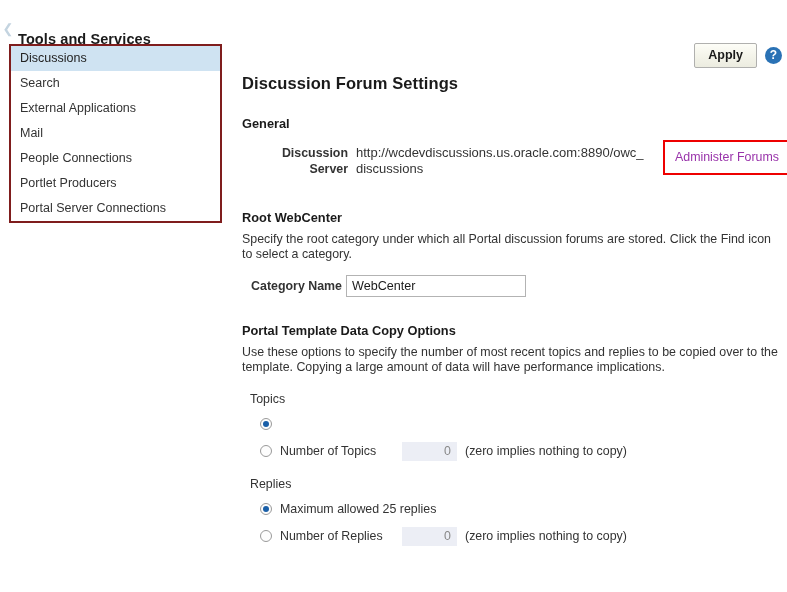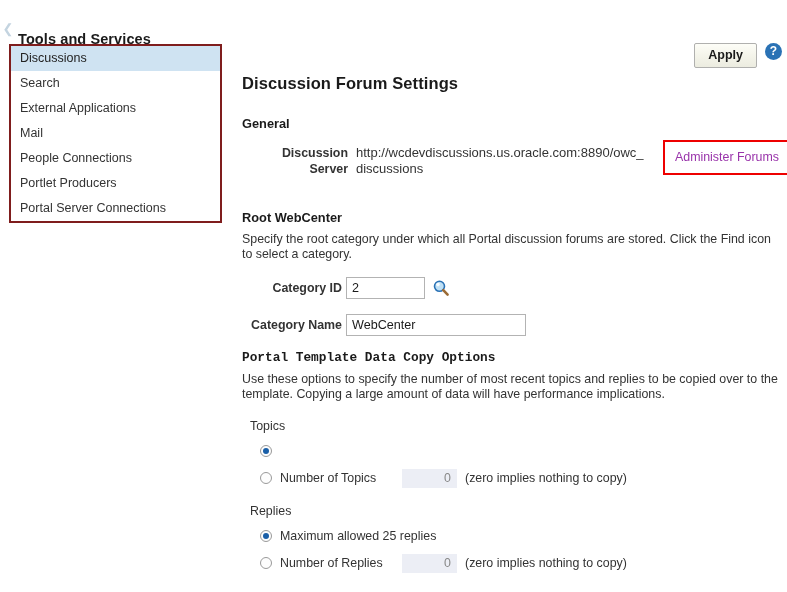--- a/index.html
+++ b/index.html
@@ -67,21 +67,21 @@
   .nav-item.selected {
     background: #cfe3f2;
     color: #222222;
   }
 
   
   #action-bar {
     position: absolute;
     right: 5px; top: 43px;
     display: flex;
-    align-items: flex-start;
+    align-items: center;
     gap: 8px;
   }
   #apply-button {
     font-family: "Liberation Sans", sans-serif;
     font-size: 12.5px;
     font-weight: bold;
     color: #1a1a1a;
     padding: 4px 13px 5px 13px;
     border: 1px solid #b0b0ae;
     border-radius: 2px;
@@ -319,38 +319,27 @@
     <div id="server-label">Discussion Server</div>
     <div id="server-value">http://wcdevdiscussions.us.oracle.com:8890/owc_discussions</div>
     <div id="administer-forums-wrap">
       <a id="administer-forums-link" href="#">Administer Forums</a>
     </div>
   </div>
 
   <h2 class="sub-heading">Root WebCenter</h2>
   <p class="description">Specify the root category under which all Portal discussion forums are stored. Click the Find icon to select a category.</p>
 
-  <div class="field-row" style="margin-top:15px;">
-    <label class="field-label" id="category-id-label">Category ID</label>
-    <input class="text-input" id="category-id-input" type="text" value="2" style="">
-    <span id="find-icon">
-      <svg width="18" height="18" viewBox="0 0 18 18" aria-hidden="true">
-        <circle cx="7.5" cy="7.3" r="5" fill="#bfe0f5" stroke="#2a72b5" stroke-width="1.6"></circle>
-        <circle cx="6" cy="5.6" r="1.8" fill="#ffffff" opacity="0.85"></circle>
-        <line x1="11.3" y1="11.2" x2="15.6" y2="15.6" stroke="#9b6b35" stroke-width="2.6" stroke-linecap="round"></line>
-      </svg>
-    </span>
-  </div>
 
   <div class="field-row">
     <label class="field-label" id="category-name-label">Category Name</label>
     <input class="text-input" id="category-name-input" type="text" value="WebCenter" style="">
   </div>
 
-  <h2 class="sub-heading" style="margin-top:12px;font-family:Liberation Mono, monospace;">Portal Template Data Copy Options</h2>
+  <h2 class="sub-heading" style="margin-top:24px;">Portal Template Data Copy Options</h2>
   <p class="description">Use these options to specify the number of most recent topics and replies to be copied over to the template. Copying a large amount of data will have performance implications.</p>
 
   <div class="group-label">Topics</div>
 
   <div class="radio-row">
     <span class="radio checked"></span>
   </div>
 
   <div class="radio-row with-input">
     <span class="radio"></span>

